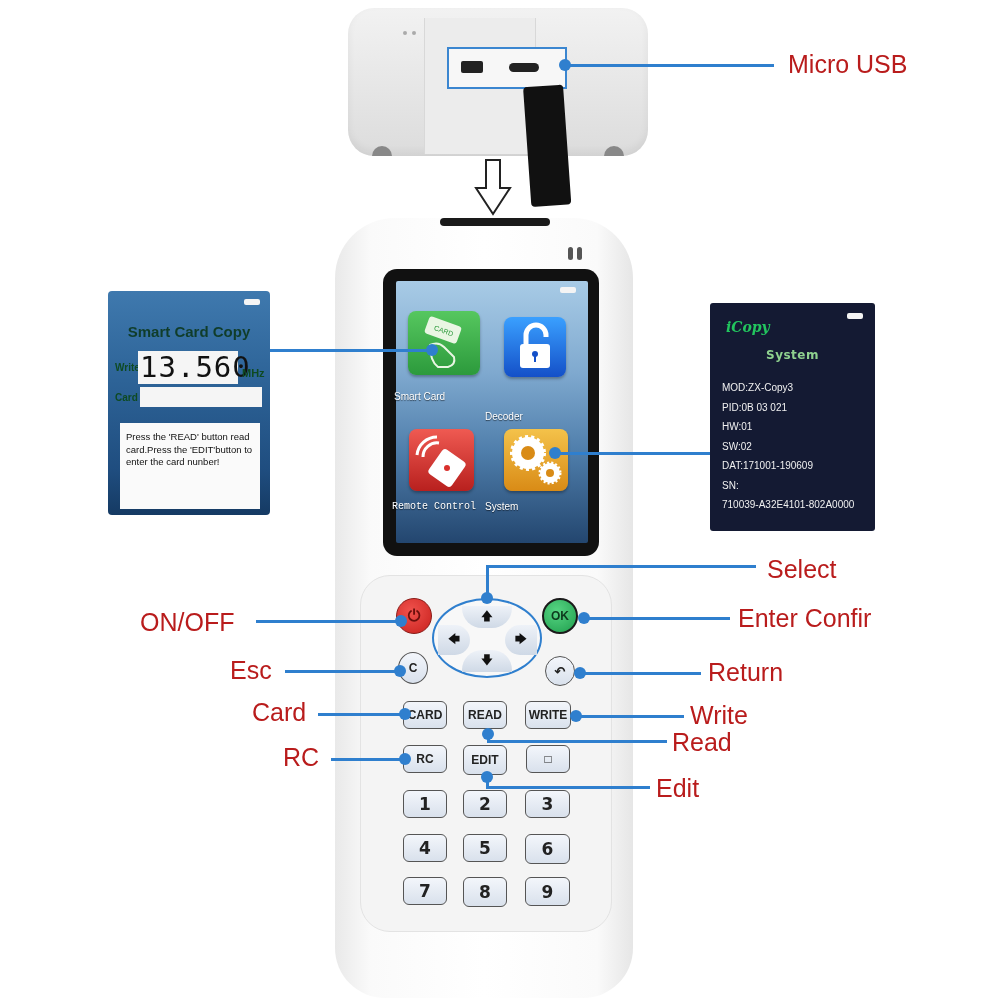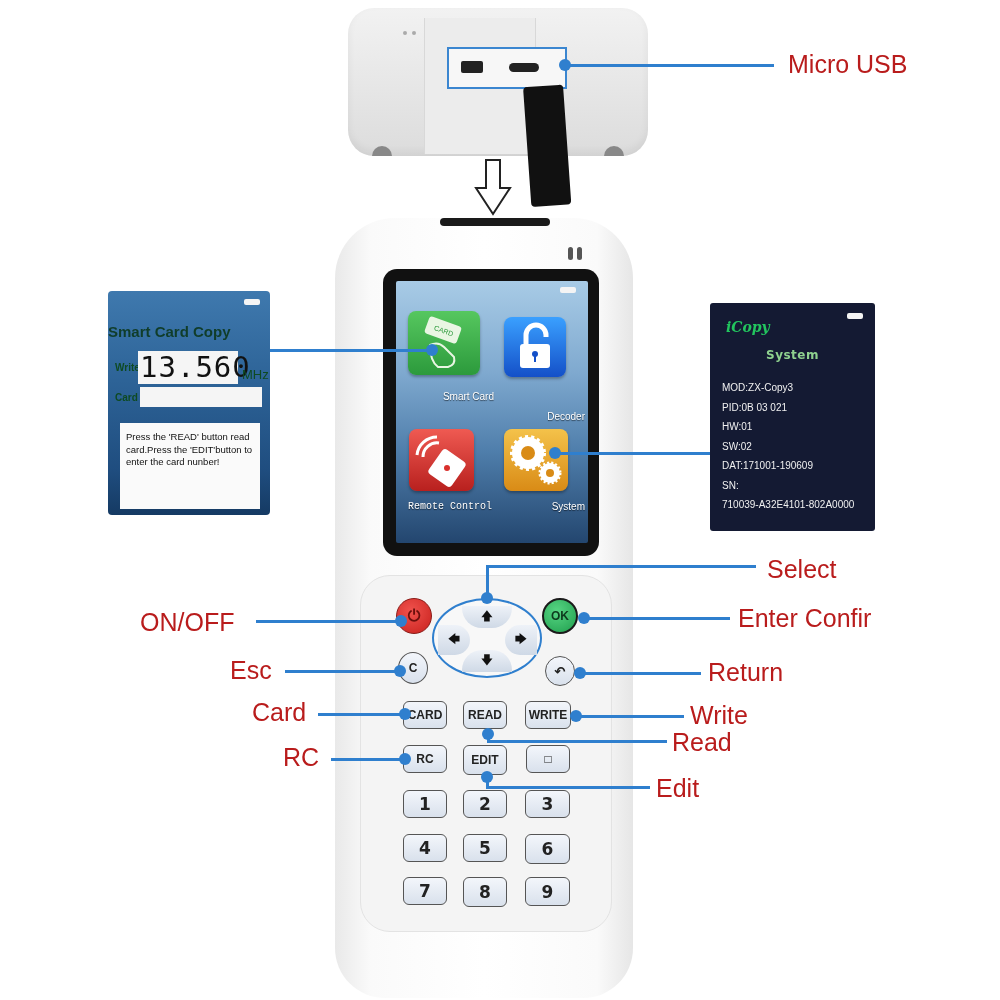--- a/index.html
+++ b/index.html
@@ -29,30 +29,30 @@
   .speaker { left:568px; top:246px; width:20px; height:14px; }
   .speaker span { display:inline-block; width:5px; height:13px; background:#555; border-radius:3px; margin-right:4px; }
   .keypad-panel { left:360px; top:575px; width:250px; height:355px; background:#f4f4f4; border-radius:30px; border:1px solid #e3e3e3; }
 
   
   .screen-bezel { left:383px; top:269px; width:216px; height:287px; background:#111; border-radius:14px; }
   .screen { left:396px; top:281px; width:192px; height:262px;
     background:linear-gradient(#a8cbe6 0%, #7fa9cf 35%, #4f7eab 65%, #23466f 100%); border-radius:2px; }
   .battery { width:16px; height:6px; background:#f4f4f4; border-radius:2px; position:absolute; }
   .app { position:absolute; width:72px; height:64px; border-radius:8px; box-shadow:0 2px 3px rgba(0,0,0,0.3); }
-  .app-label { position:absolute; width:100px; text-align:right; color:#fff; font-size:10px; text-shadow:0 1px 1px rgba(0,0,0,0.6); }
+  .app-label { position:absolute; width:100px; text-align:left; color:#fff; font-size:10px; text-shadow:0 1px 1px rgba(0,0,0,0.6); }
 
   
   .smartcard { left:108px; top:291px; width:162px; height:224px; border-radius:4px;
       background:linear-gradient(#3f79ae, #2d6397 40%, #1f4d7f 80%, #153a63); }
-  .sc-title { position:absolute; left:0; right:0; top:32px; text-align:left; font-weight:bold; color:#103d2a; font-size:15px; }
+  .sc-title { position:absolute; left:0; right:0; top:32px; text-align:center; font-weight:bold; color:#103d2a; font-size:15px; }
   .sc-freqlbl { position:absolute; left:7px; top:71px; font-size:10px; color:#0e4a22; font-weight:bold; }
   .sc-freqbox { position:absolute; left:30px; top:60px; width:100px; height:33px; background:#f5f5f5; }
   .sc-freqval { position:absolute; left:2px; top:0px; width:96px; text-align:center; font-family:"DejaVu Sans Mono", monospace; font-size:29px; color:#111; letter-spacing:1px; line-height:33px; }
-  .sc-mhz { position:absolute; left:134px; top:76px; font-size:13px; color:#0e4a22; font-weight:normal; }
+  .sc-mhz { position:absolute; left:134px; top:76px; font-size:11px; color:#0e4a22; font-weight:bold; }
   .sc-cardlbl { position:absolute; left:7px; top:101px; font-size:10px; color:#0e4a22; font-weight:bold; }
   .sc-cardbox { position:absolute; left:32px; top:96px; width:122px; height:20px; background:#f5f5f5; }
   .sc-msg { position:absolute; left:12px; top:132px; width:140px; height:86px; background:#fafafa; box-sizing:border-box; padding:8px 6px 0 6px;
             font-size:9.5px; color:#111; line-height:12.5px; }
 
   .syscard { left:710px; top:303px; width:165px; height:228px; background:#141a33; border-radius:3px; }
   .sys-logo { position:absolute; left:16px; top:16px; font-family:"DejaVu Serif", serif; font-weight:bold; color:#22c55e; font-size:14px; font-style:italic; }
   .sys-title { position:absolute; left:0; right:0; top:45px; text-align:center; color:#8fd28f; font-size:12px; font-weight:bold; font-family:"DejaVu Sans", sans-serif; letter-spacing:0.5px; }
   .sys-lines { position:absolute; left:12px; top:75px; color:#f0f0f0; font-size:10px; line-height:19.5px; }
 

